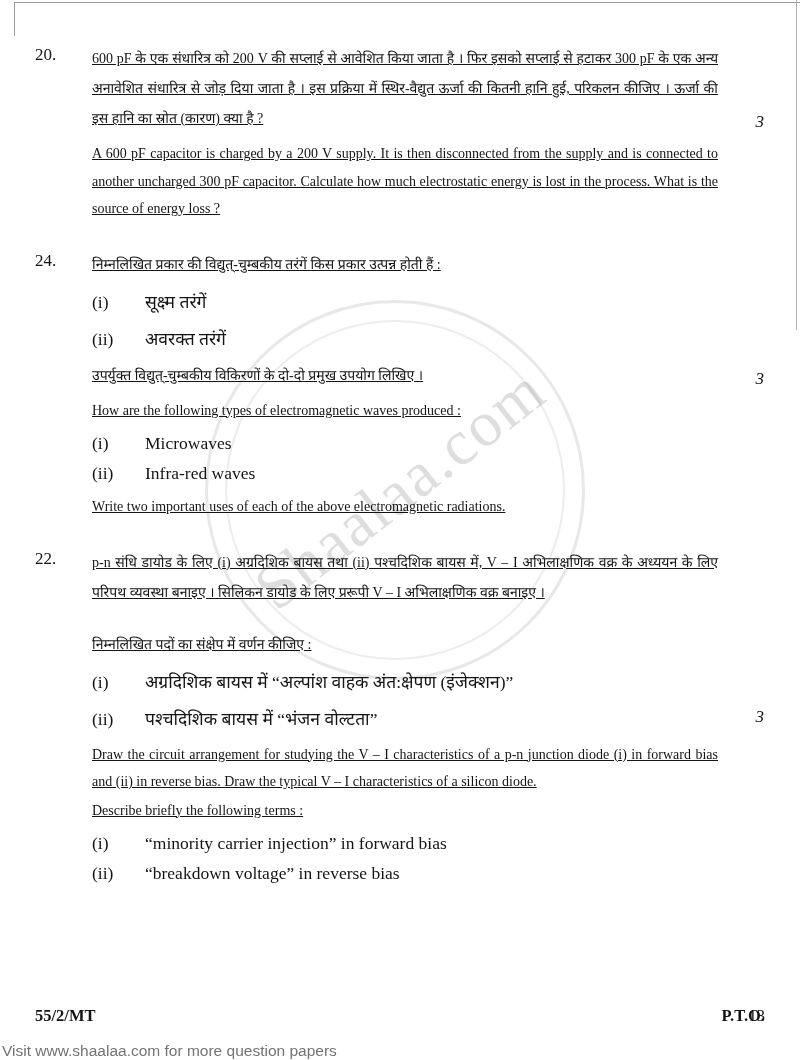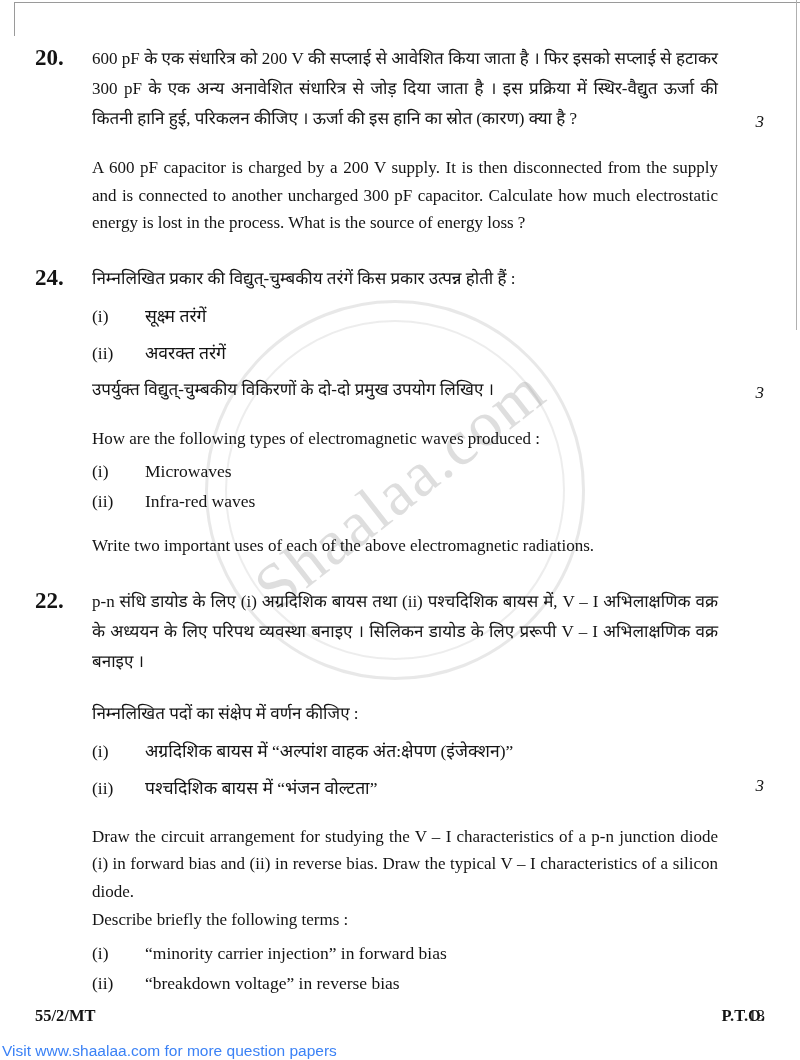--- a/index.html
+++ b/index.html
@@ -41,29 +41,30 @@
     color: rgba(90,90,90,0.20);
     white-space: nowrap;
   }
 
   .content {
     position: absolute; top: 44px; left: 92px; width: 626px;
   }
   .question { position: relative; margin-bottom: 27px; }
   .qnum {
     position: absolute; left: -57px; top: 1px;
-    font-weight: bold; font-size: 23px;
+    font-weight: normal; font-size: 17px;
   }
   .para {
-    font-size: 17px;
+    font-size: 14px;
     text-align: justify;
     margin: 0;
+    text-decoration: underline;
   }
   .hindi { line-height: 30px; }
-  .english { line-height: 27.5px; margin-top: 20px; }
+  .english { line-height: 27.5px; margin-top: 6px; }
   .sub { margin-top: 6px; }
   .item { display: flex; font-size: 17.5px; margin: 9px 0; }
   .item.hindi { margin: 7px 0; }
   .item-label { width: 53px; flex-shrink: 0; }
   .marks-row { position: relative; }
   .marks {
     position: absolute; right: -46px; bottom: 2px;
     font-style: italic; font-size: 17px;
   }
 
@@ -71,21 +72,21 @@
     position: absolute; left: 35px; right: 35px; top: 1006px;
     font-size: 16.5px;
   }
   .footer-left { position: absolute; left: 0; top: 0; font-weight: bold; }
   .footer-center { position: absolute; left: 0; right: 0; top: 0; text-align: right; }
   .footer-right { position: absolute; right: 0; top: 0; font-weight: bold; }
 
   .caption {
     position: absolute; left: 2px; bottom: 0px;
     font-family: "Liberation Sans", sans-serif;
-    font-size: 15.5px; color: #3b82f6;
+    font-size: 15.5px; color: #737373;
     white-space: nowrap;
   }
 </style>
 </head>
 <body>
 
 <div class="page">
 
   <div class="scan-top"></div>
   <div class="scan-left"></div>

